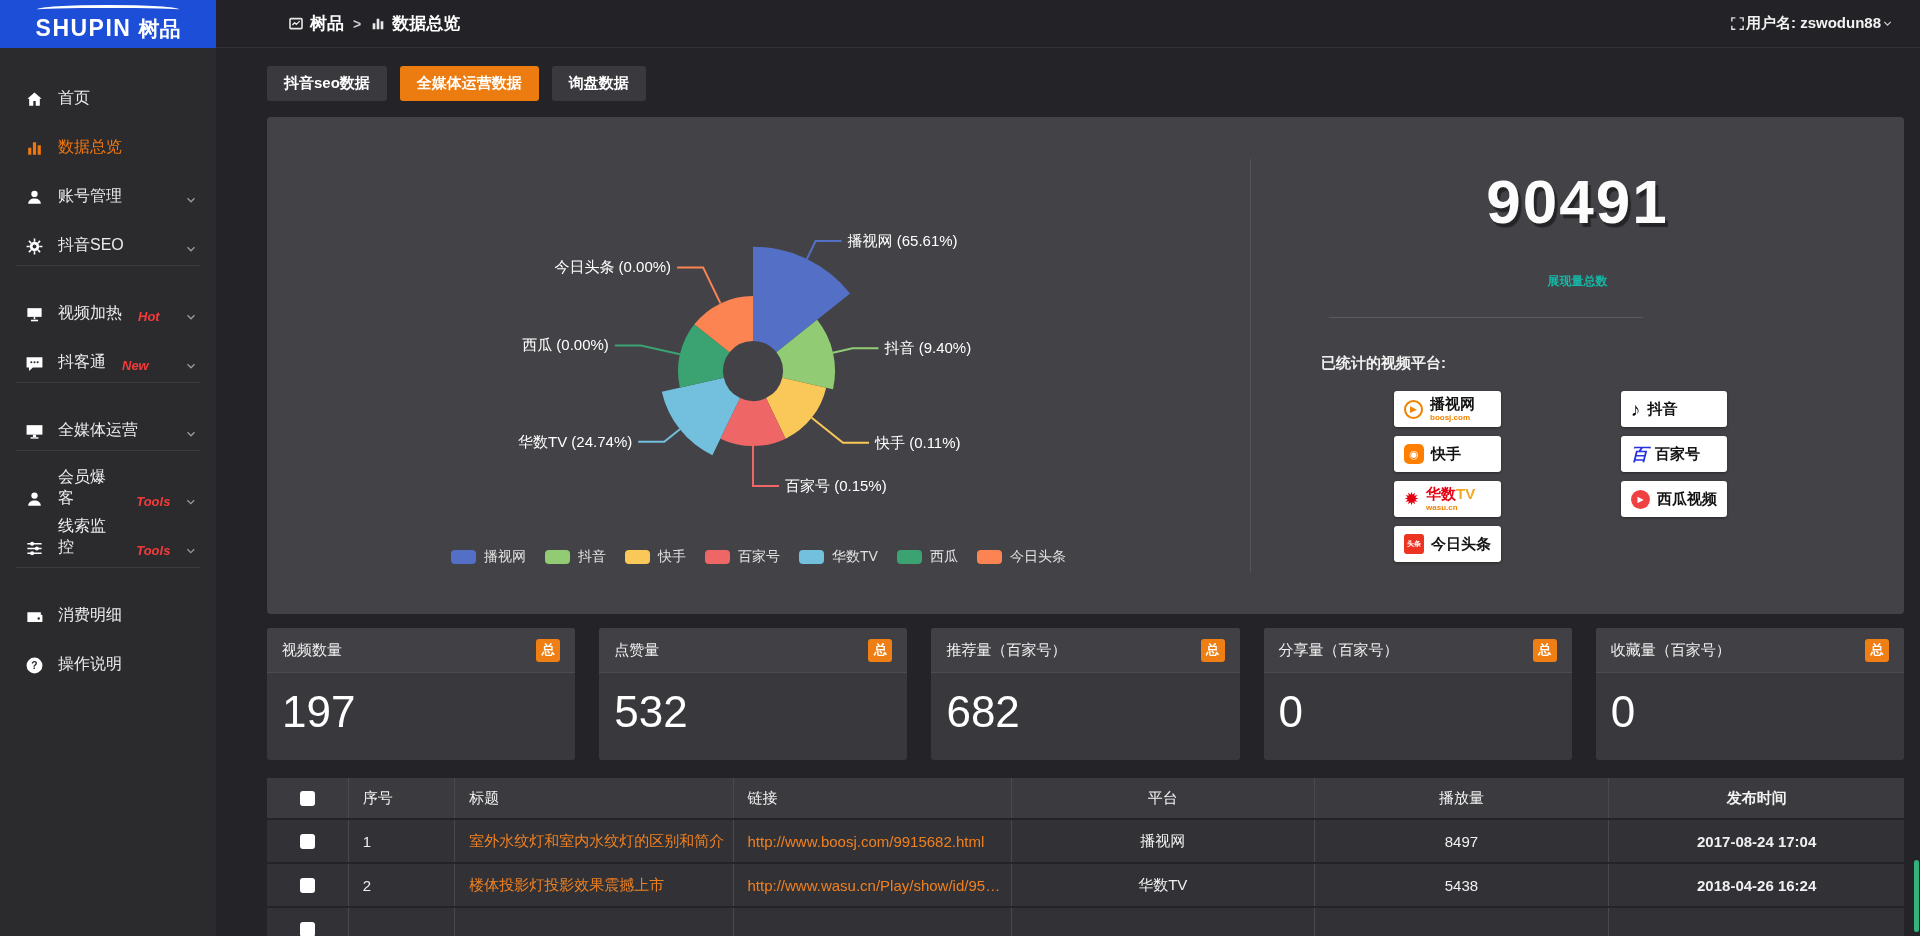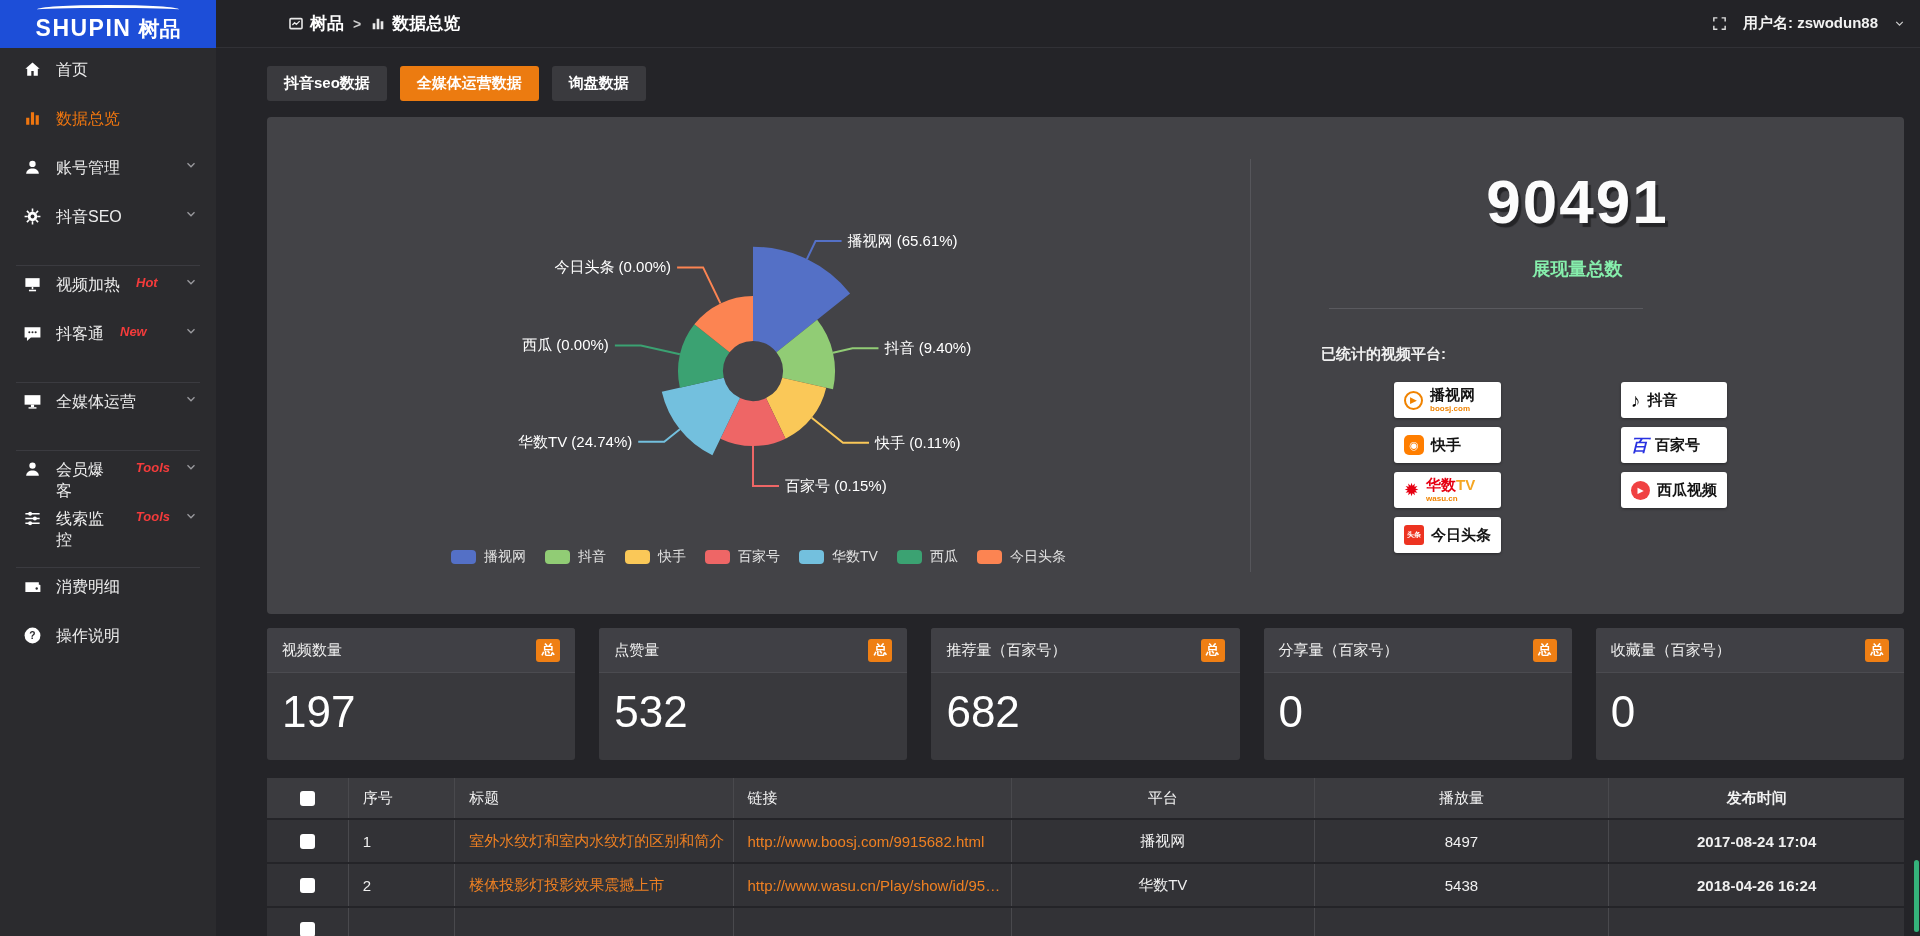--- a/index.html
+++ b/index.html
@@ -17,30 +17,30 @@
   .logo { width:216px; height:48px; background:#1d4ed8; display:flex; flex-direction:column;
           align-items:center; justify-content:center; cursor:pointer; }
   .logo-arc { width:142px; height:9px; border-top:3px solid #fff; border-radius:50%; }
   .logo-row { display:flex; align-items:baseline; margin-top:1px; }
   .logo-en { font-size:23px; font-weight:bold; letter-spacing:1.5px; color:#fff; }
   .logo-cn { font-size:21px; font-weight:bold; color:#fff; margin-left:7px; }
   .breadcrumb { margin-left:72px; display:flex; align-items:center; gap:9px; }
   .bc-item { display:flex; align-items:center; gap:6px; color:#fff; font-size:17px; font-weight:bold; cursor:pointer; }
   .bc-ic { width:16px; height:16px; color:#e8e8e8; }
   .bc-sep { color:#cfcfcf; font-size:14px; font-weight:bold; }
-  .topbar-right { margin-left:auto; display:flex; align-items:center; gap:15px; padding-right:14px; }
+  .topbar-right { margin-left:auto; display:flex; align-items:center; padding-right:26px; }
   .fs-ic { width:17px; height:17px; color:#dedede; cursor:pointer; }
   .username { font-size:15px; color:#f2f2f2; font-weight:bold; }
   .user-chev { width:13px; height:13px; color:#cfcfcf; cursor:pointer; }
 
   
   .sidebar { position:fixed; top:48px; left:0; bottom:0; width:216px; background:#2b2b2e;
              padding-top:12px; z-index:10; }
-  .side-item { height:49px; display:flex; align-items:flex-start; gap:14px;
-               padding:0 18px 0 17px; font-size:16px; color:#ececec; cursor:pointer;margin-left:6px; }
+  .side-item { height:49px; display:flex; align-items:flex-end; gap:14px;
+               padding:0 18px 0 25px; font-size:16px; color:#ececec; cursor:pointer; }
   .side-item .ic { width:19px; height:19px; color:#fff; flex:none; }
   .side-item.active { color:#f0760f; }
   .side-item.active .ic { color:#f0760f; }
   .side-badge { font-style:italic; font-weight:bold; font-size:13px; margin-left:2px; }
   .side-chev { margin-left:auto; width:14px; height:14px; color:#9b9b9f; }
   .side-divider { height:1px; background:#3b3b40; margin:9px 16px; }
 
   
   .main { margin:48px 0 0 216px; padding:18px 16px 0 51px; }
   .tabs { display:flex; gap:13px; }
@@ -53,21 +53,21 @@
   .pie-area { position:absolute; left:0; top:0; width:983px; height:497px; }
   #pieSvg { position:absolute; left:0; top:0; }
   .legend { position:absolute; left:0; right:0; bottom:48px; display:flex; justify-content:center;
             align-items:center; gap:19px; }
   .legend-item { display:flex; align-items:center; gap:8px; font-size:14px; color:#e2e2e2; cursor:pointer; }
   .legend-swatch { width:25px; height:14px; border-radius:4px; }
   .divider-v { position:absolute; left:983px; top:42px; bottom:42px; width:1px; background:#56565b; }
   .right-area { position:absolute; left:984px; right:0; top:0; bottom:0; }
   .big-number { margin-top:54px; text-align:center; font-size:62px; font-weight:bold; color:#fcfcfc;
                 letter-spacing:2px; text-shadow:3px 4px 1px rgba(0,0,0,0.45); line-height:1; }
-  .big-label { text-align:center; font-size:18px; font-weight:bold; margin-top:24px; color:#86efac; }
+  .big-label { text-align:center; font-size:12px; font-weight:bold; margin-top:40px; color:#14b8a6; }
   .right-hr { border:none; border-top:1px solid #5a5a5f; margin:27px 0 0 12%; width:48%; }
   .platforms-label { margin:36px 0 0 70px; font-size:15px; font-weight:bold; color:#f0f0f0; }
   .logo-grid { display:flex; margin:18px 0 0 143px; gap:120px; align-items:flex-start; }
   .logo-col { display:flex; flex-direction:column; gap:9px; }
   .plat-badge { background:#fff; border-radius:3px; height:36px; min-width:102px; padding:0 10px;
                 display:flex; align-items:center; gap:7px; box-shadow:0 1px 3px rgba(0,0,0,0.4); }
   .plat-text { display:flex; flex-direction:column; justify-content:center; }
   .plat-name { color:#141414; font-weight:bold; font-size:15px; line-height:1.05; white-space:nowrap; }
   .plat-sub { font-size:8px; line-height:1; margin-top:2px; color:#f08300; font-weight:bold; }
   .pl-ic { flex:none; display:flex; align-items:center; justify-content:center; }

